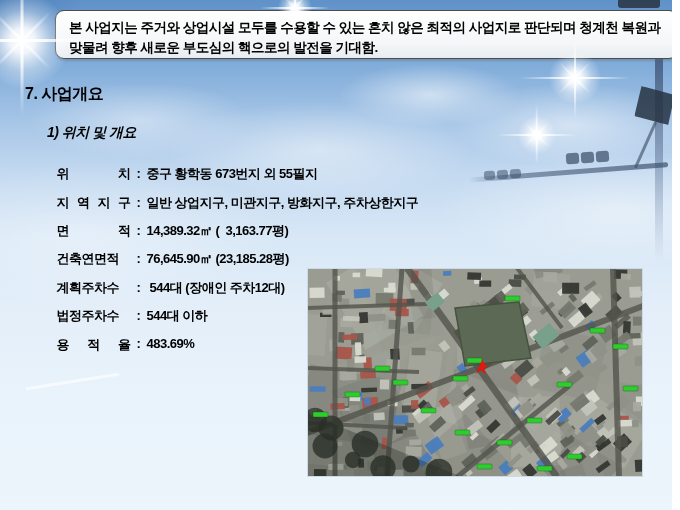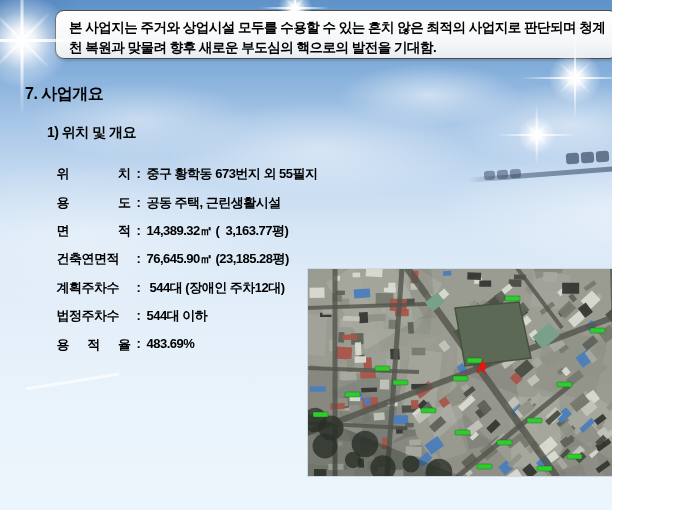--- a/index.html
+++ b/index.html
@@ -1,16 +1,16 @@
 <!DOCTYPE html>
 <html><head>
 <meta charset="utf-8">
 <style>
   html,body{margin:0;padding:0;background:#fff;}
-  .slide{position:relative;width:612px;height:510px;overflow:hidden;
+  .slide{position:relative;width:672px;height:510px;overflow:hidden;
          font-family:"Liberation Sans","DejaVu Sans",sans-serif;font-weight:bold;color:#000;}
 
   
   .sky{position:absolute;inset:0;z-index:0;background:
     radial-gradient(circle 130px at -10px -10px, rgba(30,80,150,.32), rgba(30,80,150,0) 72%),
     radial-gradient(ellipse 130px 45px at 430px 95px, rgba(255,255,255,.55), rgba(255,255,255,0) 70%),
     radial-gradient(ellipse 170px 60px at 570px 125px, rgba(255,255,255,.50), rgba(255,255,255,0) 70%),
     radial-gradient(ellipse 220px 70px at 320px 150px, rgba(255,255,255,.45), rgba(255,255,255,0) 70%),
     radial-gradient(ellipse 160px 55px at 140px 120px, rgba(255,255,255,.40), rgba(255,255,255,0) 70%),
     radial-gradient(ellipse 260px 80px at 620px 210px, rgba(255,255,255,.45), rgba(255,255,255,0) 70%),
@@ -43,21 +43,21 @@
   .sp-ray{position:absolute;background:linear-gradient(90deg,rgba(255,255,255,0),#fff 45%,#fff 55%,rgba(255,255,255,0));border-radius:2px;}
 
   
   .note-box{position:absolute;left:55px;top:10px;right:-6px;height:49px;z-index:3;box-sizing:border-box;
             background:linear-gradient(180deg,#ffffff,#f4f6f8 70%,#e8ecf0);
             border:1px solid #4c4c4c;border-radius:9px;box-shadow:0 2px 2px rgba(90,105,120,.35);
             padding:7px 10px 0 13px;font-size:13.5px;line-height:19.5px;letter-spacing:-0.5px;}
 
   
   .page-title{position:absolute;left:25px;top:84px;z-index:3;font-size:16px;letter-spacing:-0.5px;}
-  .sub-title{position:absolute;left:47px;top:124px;z-index:3;font-size:14px;letter-spacing:-0.5px;}
+  .sub-title{position:absolute;left:47px;top:124px;z-index:3;font-size:14px;letter-spacing:-0.5px;font-style:italic;}
 
   
   .details{position:absolute;left:44px;top:160px;z-index:3;display:grid;grid-auto-rows:28.4px;
            align-items:center;font-size:13px;letter-spacing:-0.5px;}
   .row{white-space:pre;}
   .lbl{display:inline-block;width:74px;text-align:justify;text-align-last:justify;vertical-align:top;}
   .sep{display:inline-block;width:16px;text-align:center;}
   .val{white-space:pre;}
 
   
@@ -94,24 +94,24 @@
   </div>
 
   <div class="page-title">7. 사업개요</div>
   <div class="sub-title">1) 위치 및 개요</div>
 
   <div class="details" id="details">
   <div class="row">
     <span class="lbl">위 치</span><span class="sep">:</span><span class="val">중구 황학동 673번지 외 55필지</span>
   </div>
 
-
-  <div class="row">
-    <span class="lbl">용 도</span><span class="sep">:</span><span class="val">공동 주택, 근린생활시설</span>
-  </div>
+  <div class="row">
+    <span class="lbl">지 역 지 구</span><span class="sep">:</span><span class="val">일반 상업지구, 미관지구, 방화지구, 주차상한지구</span>
+  </div>
+
 
   <div class="row">
     <span class="lbl">면 적</span><span class="sep">:</span><span class="val">14,389.32㎡ (  3,163.77평)</span>
   </div>
 
 
   <div class="row">
     <span class="lbl">건축연면적</span><span class="sep">:</span><span class="val">76,645.90㎡ (23,185.28평)</span>
   </div>
 

